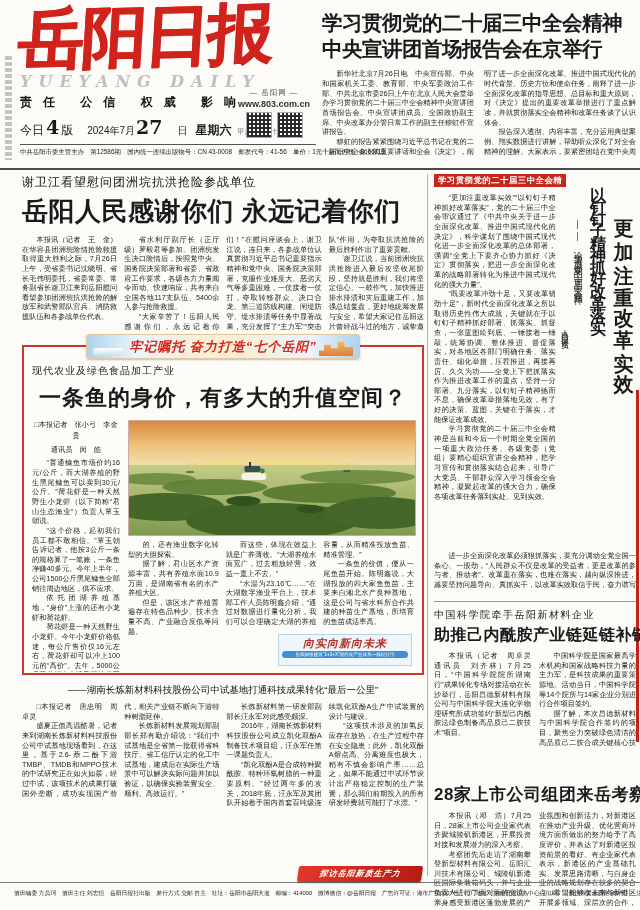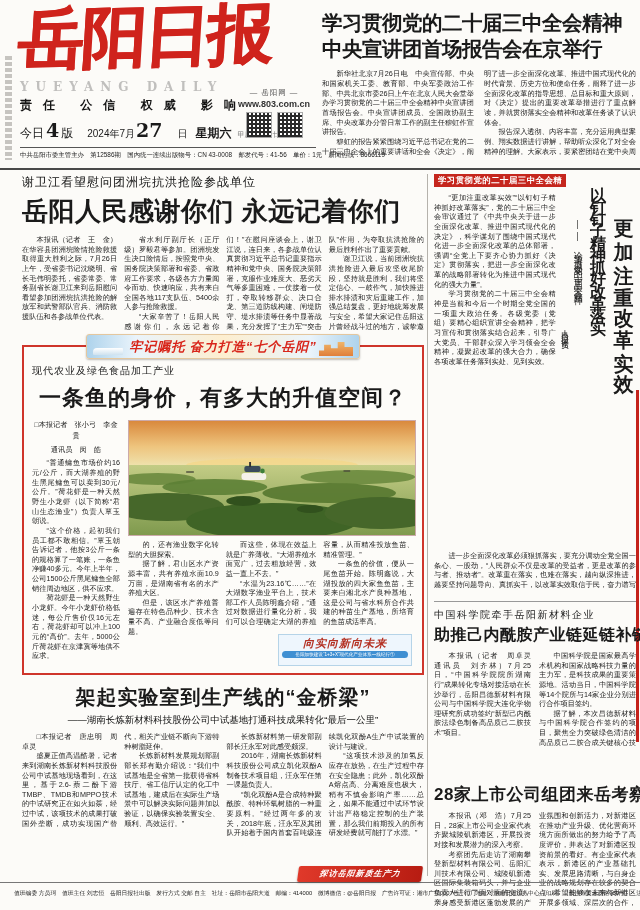--- a/index.html
+++ b/index.html
@@ -3,21 +3,21 @@
 <meta charset="utf-8">
 <style>
   html,body{margin:0;padding:0;background:#e8e6e0;}
   .page{position:relative;width:640px;height:910px;margin:0 auto;background:#fcfbf8;overflow:hidden;
         font-family:"Liberation Sans",sans-serif;color:#1a1a1a;}
   
   .mast-left{position:absolute;left:20px;top:4px;width:296px;height:162px;}
   .logo{font-family:"DejaVu Serif",serif;font-weight:bold;color:#cf231c;font-size:66px;line-height:1.0;
         letter-spacing:-3px;transform:skewX(-5deg) rotate(-1.5deg);transform-origin:left top;
         text-shadow:1px 0 #cf231c,0 1px #cf231c;white-space:nowrap;margin-top:2px;}
-  .logo-en{font-family:"DejaVu Serif",serif;font-weight:bold;color:#c0bfbd;font-size:12px;letter-spacing:7px;margin-top:8px;}
+  .logo-en{font-family:"DejaVu Serif",serif;font-weight:bold;color:#c0bfbd;font-size:16px;letter-spacing:7px;margin-top:0;font-style:italic;}
   .motto{font-weight:bold;font-size:12px;letter-spacing:11px;color:#141414;margin-top:3px;}
   .ed-date{display:flex;align-items:baseline;margin-top:5px;white-space:nowrap;}
   .ed-pre{font-size:12px;font-weight:normal;}
   .ed-num{font-size:19px;font-weight:bold;font-family:"DejaVu Serif",serif;margin:0 2px;}
   .date-main{font-size:10px;margin-left:14px;}
   .date-day{font-size:19px;font-weight:bold;font-family:"DejaVu Serif",serif;margin:0 1px;}
   .date-week{font-size:12px;font-weight:bold;margin-left:8px;}
   .date-lunar{font-size:7px;color:#777;margin-left:6px;}
   .pub-line{border-top:1px solid #555;margin-top:5px;padding-top:3px;font-size:6.4px;color:#222;white-space:nowrap;}
   .site-box{position:absolute;left:212px;top:84px;width:84px;text-align:center;}
@@ -168,20 +168,21 @@
       </div>
       <div class="fish-kicker">现代农业及绿色食品加工产业</div>
       <div class="fish-title">一条鱼的身价，有多大的升值空间？</div>
       <div class="fish-flex">
         <div class="fish-c1 body-txt">
           <div class="byline">□本报记者　张小弓　李金贵</div>
           <div class="byline">通讯员　闵　皓</div>
           <div>
               <p class="para">“普通鳙鱼市场价约16元/公斤，而大湖养殖的野生黑尾鳙鱼可以卖到30元/公斤。”荷花虾是一种天然野生小龙虾（以下简称“君山生态渔业”）负责人覃玉朝说。</p>
               <p class="para">“这个价格，起初我们员工都不敢相信。”覃玉朝告诉记者，他按3公斤一条的规格算了一笔账，一条鱼净赚40多元。今年上半年，公司1500公斤黑尾鳙鱼全部销往周边地区，供不应求。</p>
+              <p class="para">依托团湖养殖基地，“身价”上涨的还有小龙虾和荷花虾。</p>
               <p class="para">荷花虾是一种天然野生小龙虾。今年小龙虾价格低迷，每公斤售价仅16元左右，荷花虾却可以冲上100元的“高价”。去年，5000公斤荷花虾在京津冀等地供不应求。</p>
             </div>
         </div>
         <div class="fish-right">
           <svg class="photo" viewBox="0 0 300 114" preserveAspectRatio="none">
             <defs>
               <linearGradient id="sky" x1="0" y1="0" x2="0" y2="1">
                 <stop offset="0" stop-color="#d9893d"></stop>
                   <stop offset="0.55" stop-color="#eec47d"></stop>
                   <stop offset="1" stop-color="#efe4b0"></stop>
@@ -224,41 +225,41 @@
             <div class="inset-banner">
               <div class="inset-l1">向实向新向未来</div>
               <div class="inset-l2">岳阳加快建设“1+3+X”现代化产业体系一线纪行①</div>
             </div>
           </div>
         </div>
       </div>
     </div>
 
     <div class="bridge">
-      <div class="bridge-title">架起实验室到生产线的“金桥梁”</div>
       <div class="bridge-sub">——湖南长炼新材料科技股份公司中试基地打通科技成果转化“最后一公里”</div>
       <div class="bridge-body body-txt">
           <p class="para">□本报记者　唐忠明　周卓灵</p>
           <p class="para">盛夏正值高温酷暑，记者来到湖南长炼新材料科技股份公司中试基地现场看到，在这里，基于2.6-萘二酚下游TMBP、TMDB和MPPO技术的中试研究正在如火如荼，经过中试，该项技术的成果打破国外垄断，成功实现国产替代，相关产业链不断向下游特种树脂延伸。</p>
           <p class="para">长炼新材料发展规划部副部长郑有勤介绍说：“我们中试基地是全省第一批获得省科技厅、省工信厅认定的化工中试基地，建成后在实际生产场景中可以解决实际问题并加以验证，以确保实验装置安全、顺利、高效运行。”</p>
           <p class="para">长炼新材料第一研发部副部长汪永军对此感受颇深。</p>
           <p class="para">2016年，湖南长炼新材料科技股份公司成立凯化双酚A制备技术项目组，汪永军任第一课题负责人。</p>
           <p class="para">“凯化双酚A是合成特种聚酰胺、特种环氧树脂的一种重要原料。”经过两年多的攻关，2018年底，汪永军及其团队开始着手国内首套百吨级连续凯化双酚A生产中试装置的设计与建设。</p>
           <p class="para">“这项技术涉及的加氢反应存在放热，在生产过程中存在安全隐患；此外，凯化双酚A熔点高、分离难度也极大，稍有不慎会影响产率……总之，如果不能通过中试环节设计出严格稳定控制的生产装置，那么我们前期投入的所有研发经费就可能打了水漂。”</p>
         </div>
     </div>
   </div>
 
   <div class="right-col">
 
     <div class="ed-block">
       <div class="ed-kicker">学习贯彻党的二十届三中全会精神</div>
       <div class="ed-top">
         <div class="ed-narrow body-txt">
             <p class="para">“更加注重改革实效”“以钉钉子精神抓好改革落实”，党的二十届三中全会审议通过了《中共中央关于进一步全面深化改革、推进中国式现代化的决定》，科学谋划了围绕中国式现代化进一步全面深化改革的总体部署，强调“全党上下要齐心协力抓好《决定》贯彻落实，把进一步全面深化改革的战略部署转化为推进中国式现代化的强大力量”。</p>
+            <p class="para">“既要改革冲劲十足，又要改革韧劲十足”，新时代全面深化改革之所以取得历史性伟大成就，关键就在于以钉钉子精神抓好部署、抓落实、抓督查，一张蓝图绘到底、一锤接着一锤敲，统筹协调、整体推进、督促落实，对各地区各部门明确任务、落实责任、细化举措，压茬推进，再接再厉、久久为功——全党上下把抓落实作为推进改革工作的重点，坚持一分部署、九分落实，以钉钉子精神驰而不息，确保改革举措落地见效，有了好的决策、蓝图，关键在于落实，才能保证改革成效。</p>
             <p class="para">学习贯彻党的二十届三中全会精神是当前和今后一个时期全党全国的一项重大政治任务。各级党委（党组）要精心组织宣讲全会精神，把学习宣传和贯彻落实结合起来，引导广大党员、干部群众深入学习领会全会精神，凝聚起改革的强大合力，确保各项改革任务落到实处、见到实效。</p>
           </div>
         <div class="ed-head">
           <div class="vh1">更加注重改革实效</div>
           <div class="vh2">以钉钉子精神抓好改革落实</div>
           <div class="vsub">——论学习贯彻党的二十届三中全会精神</div>
           <div class="vauthor">人民日报评论员</div>
         </div>
       </div>
       <div class="ed-wide body-txt">

